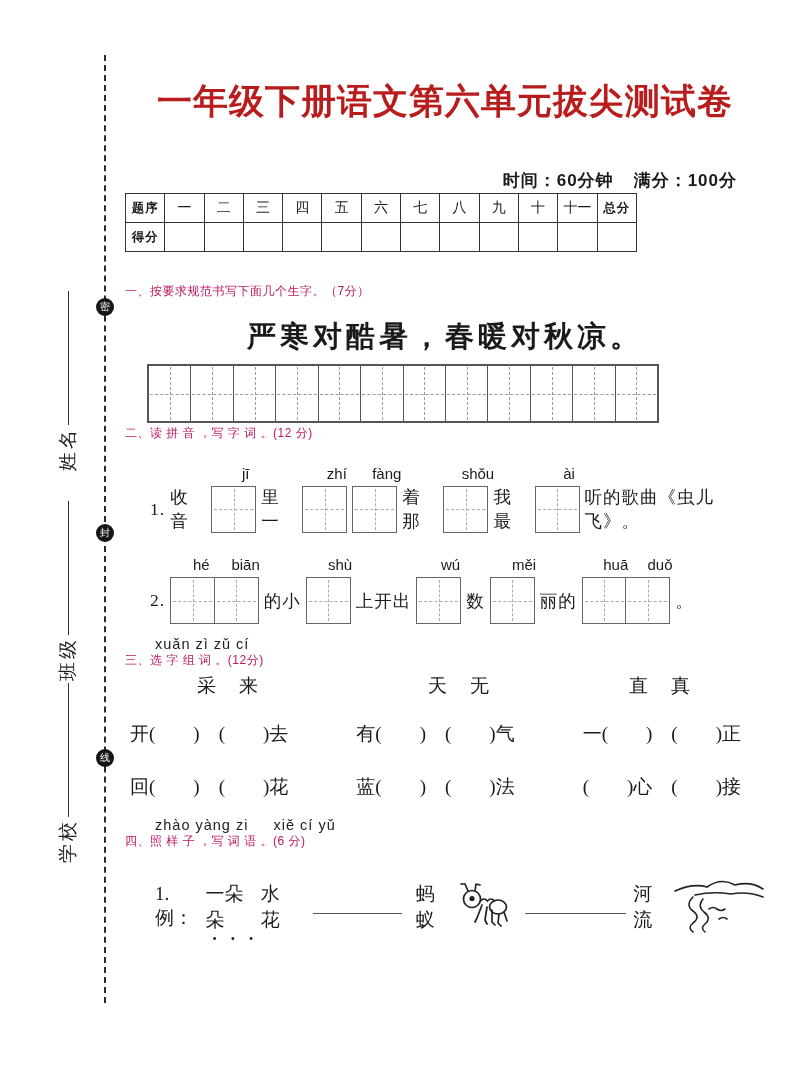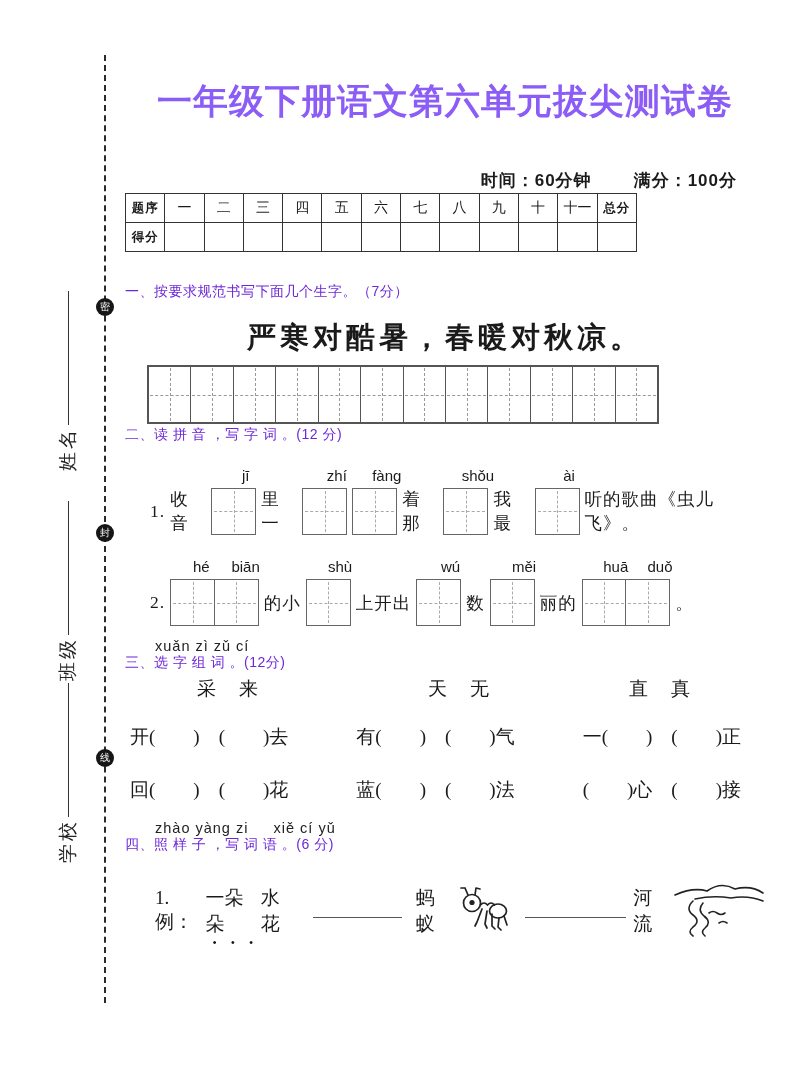--- a/index.html
+++ b/index.html
@@ -16,32 +16,32 @@
     background:#161616; color:#fff; border-radius:50%; font-size:10px;
     line-height:18px; text-align:center; }
   .mlabel { position:absolute; width:180px; display:flex; align-items:center;
     justify-content:flex-start; transform:rotate(-90deg); transform-origin:center;
     font-size:19px; letter-spacing:3px; color:#222;
     font-family:"Liberation Serif","DejaVu Serif",serif; }
   .mlabel .mline { flex:1; border-bottom:1.6px solid #333; height:0; margin-left:2px; }
   
   .content { position:absolute; left:125px; top:0; width:640px; }
   .title { margin-top:78px; text-align:center; font-size:35px; font-weight:800;
-    letter-spacing:1px; color:#8b5cf6;
+    letter-spacing:1px; color:#b91c1c;
     font-family:"Liberation Serif","DejaVu Serif",serif; }
   .meta { margin-top:44px; text-align:right; padding-right:28px; font-size:17px;
-    font-weight:600; letter-spacing:1px; display:flex; justify-content:flex-end; gap:42px; }
+    font-weight:600; letter-spacing:1px; display:flex; justify-content:flex-end; gap:20px; }
   
   table.score { margin-top:1px; width:512px; border-collapse:collapse;
     table-layout:fixed; }
   table.score td { border:1.6px solid #333; height:29px; text-align:center;
     font-size:14px; font-family:"Liberation Serif","DejaVu Serif",serif; }
   table.score td.hd { font-weight:700; font-size:12.5px; letter-spacing:1px; }
   
-  .sec-head { font-size:14px; letter-spacing:0.5px; color:#6d28d9; }
+  .sec-head { font-size:12px; letter-spacing:0.5px; color:#be185d; }
   .s1-head { margin-top:31px; }
   .sentence { margin-top:17px; text-align:center; font-size:29px; font-weight:700;
     letter-spacing:4px; font-family:"Liberation Serif","DejaVu Serif",serif; }
   
   .wgrid { margin-top:7px; margin-left:22px; width:512px; height:59px;
     display:flex; border:2px solid #555; }
   .wgrid .cell { flex:1; position:relative; border-right:1.4px solid #555; }
   .wgrid .cell:last-child { border-right:none; }
   .wgrid .cell::before { content:""; position:absolute; left:50%; top:1px; bottom:1px;
     border-left:1px dashed #999; }

